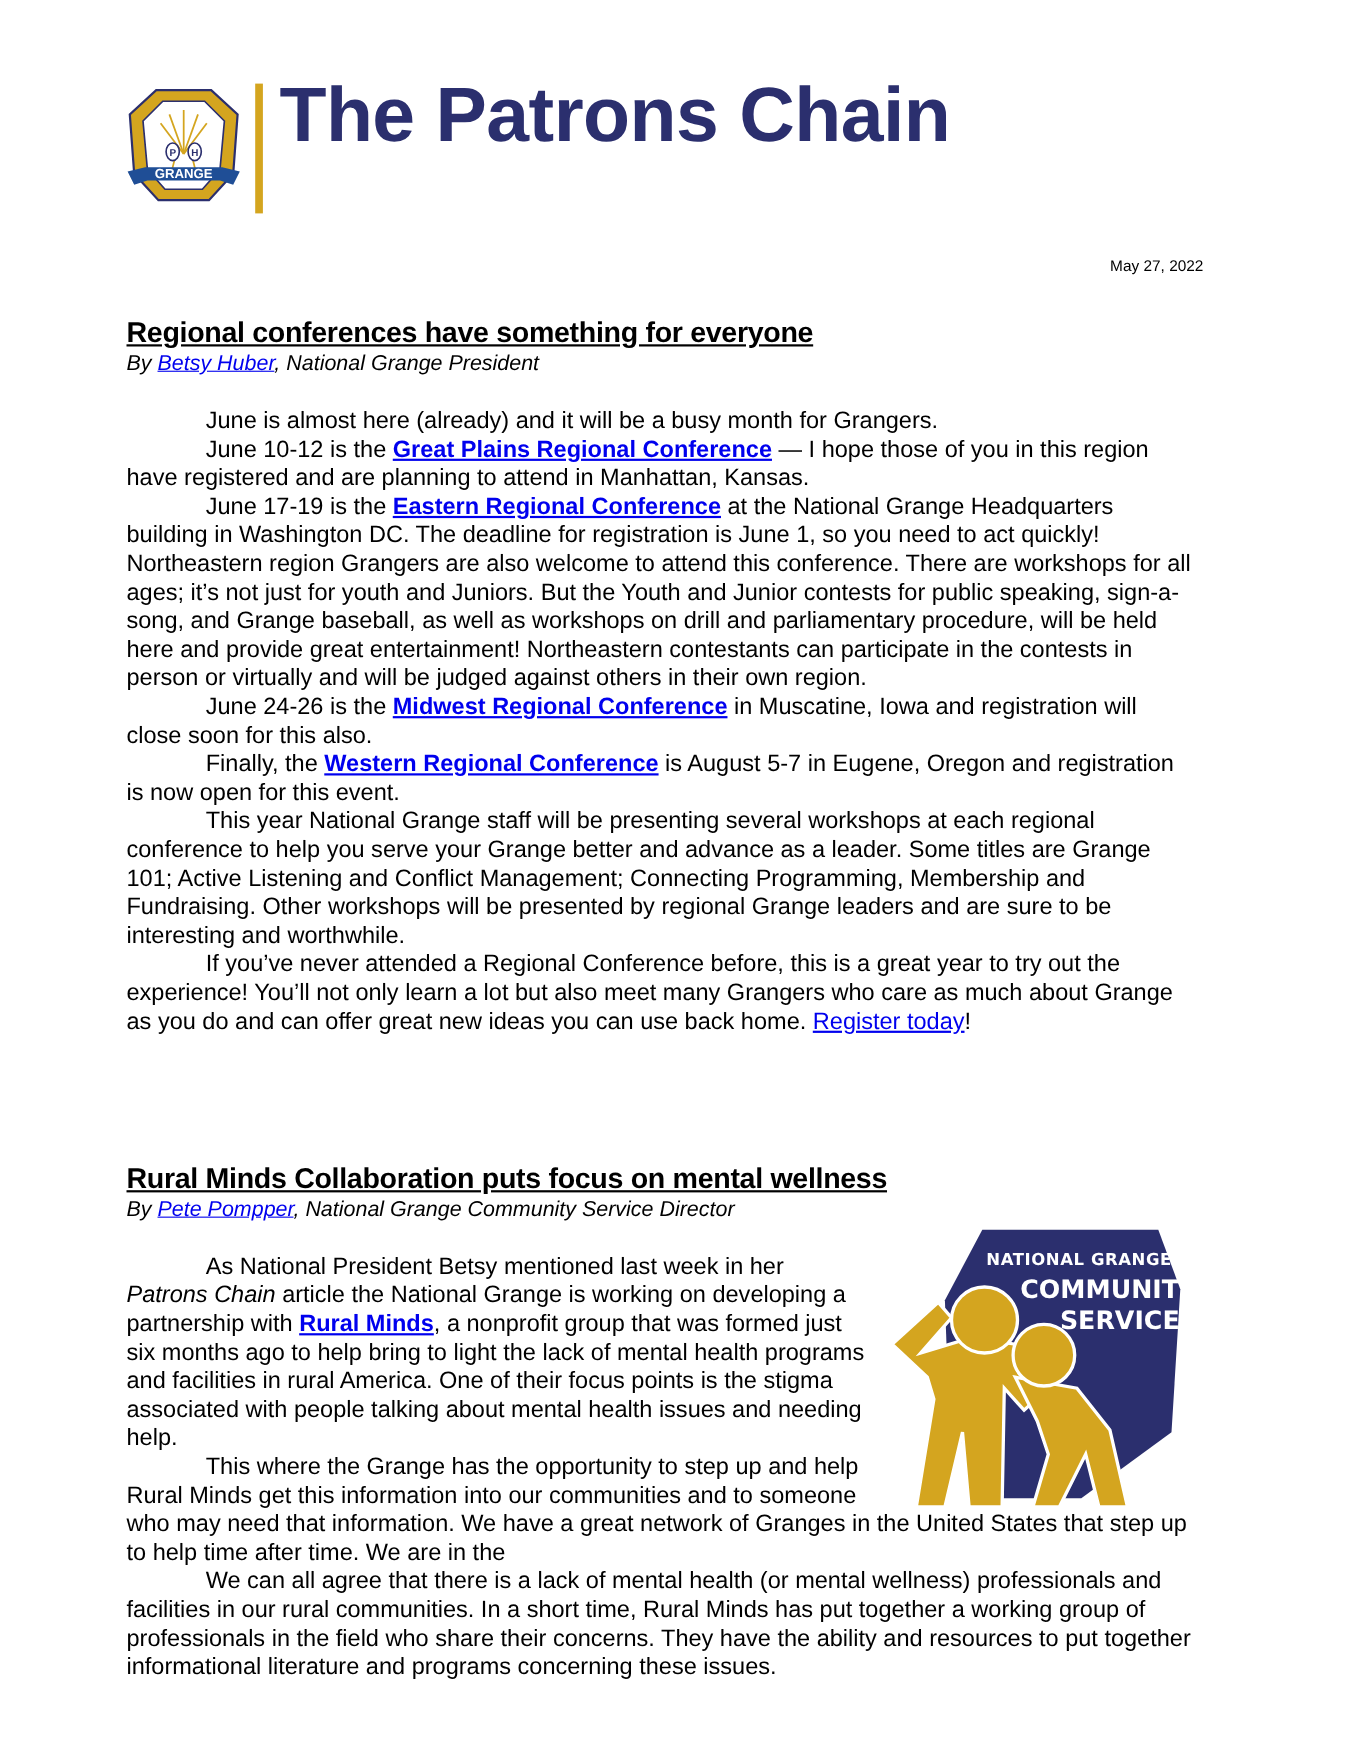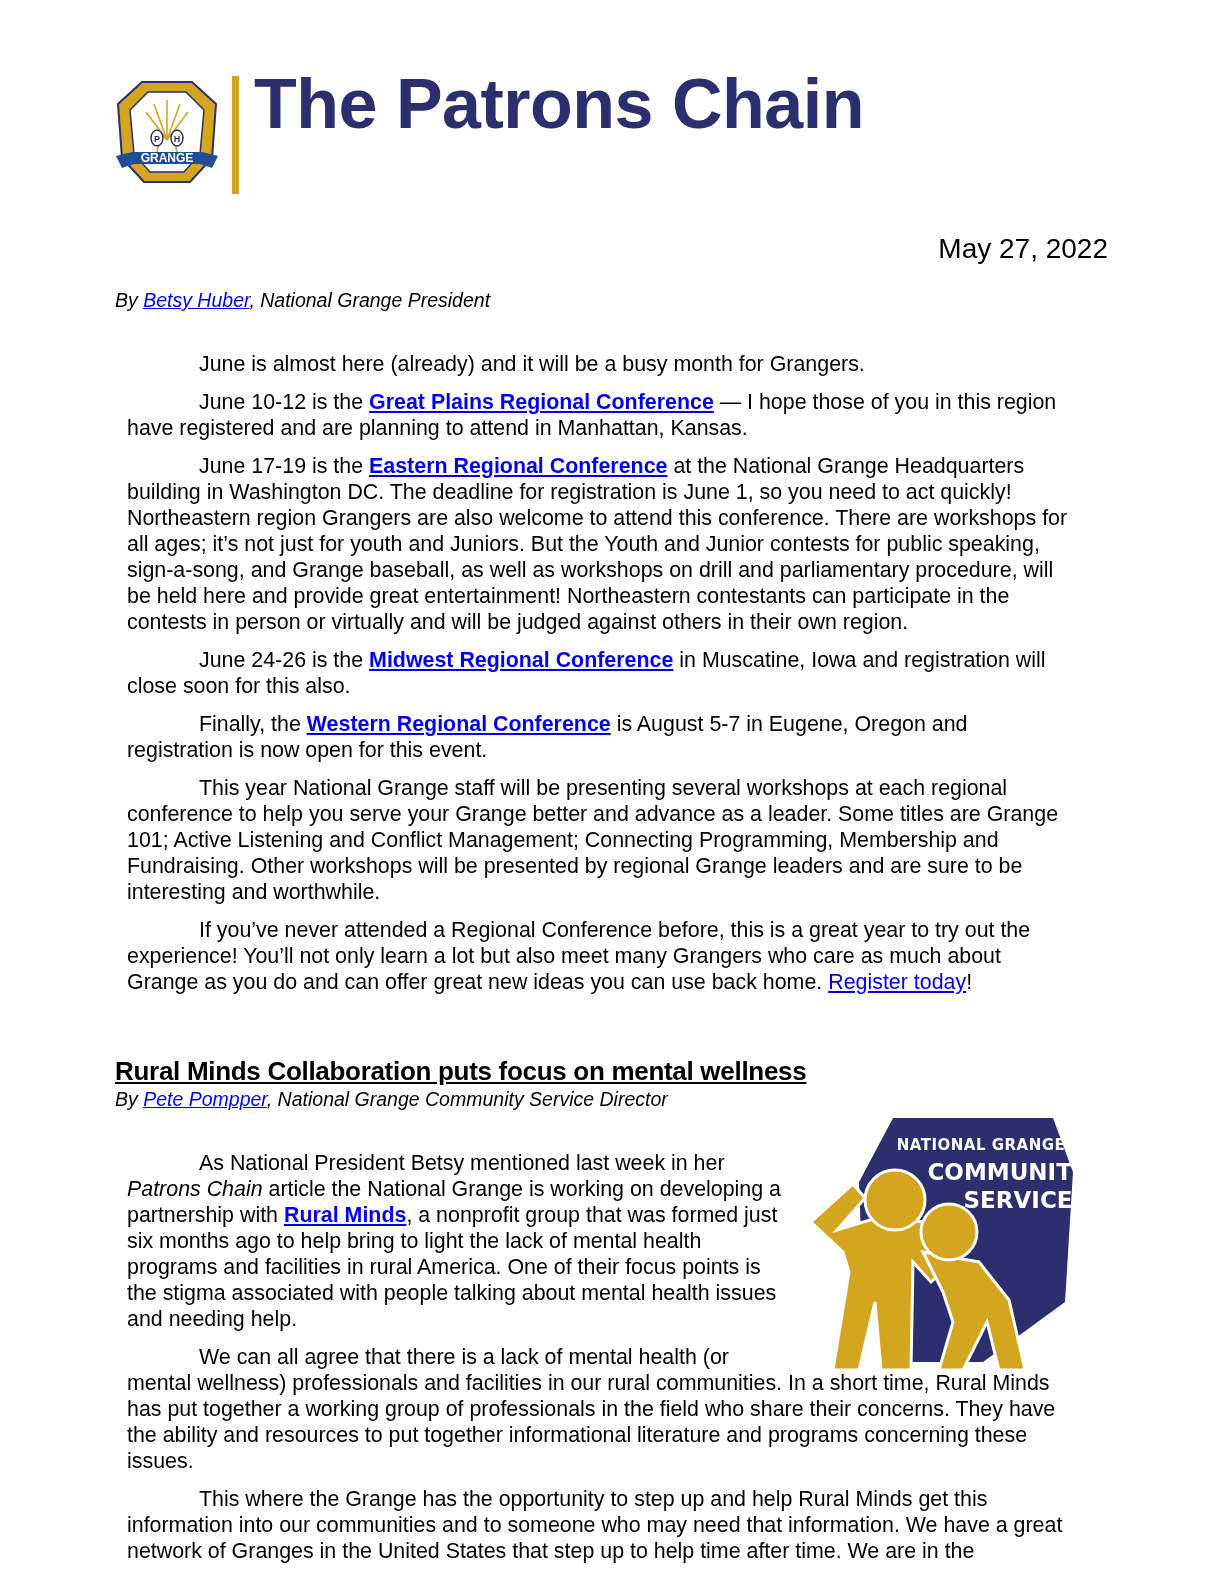--- a/index.html
+++ b/index.html
@@ -5,28 +5,28 @@
   html, body { margin: 0; padding: 0; background: #ffffff; }
   body { width: 1224px; height: 1584px; position: relative; overflow: hidden;
          font-family: "Liberation Sans", sans-serif; color: #000; }
   .masthead { position: absolute; left: 112px; top: 72px; width: 1000px; height: 130px; }
   .logo { position: absolute; left: 0; top: 6px; width: 110px; height: 108px; }
   .gold-bar { position: absolute; left: 120px; top: 4px; width: 7px; height: 118px; background: #d4a51f; }
   .title { position: absolute; left: 142px; top: -6px; font-size: 70px; font-weight: bold;
            color: #2b2f6e; letter-spacing: -0.5px; white-space: nowrap; line-height: 1.1; }
   .subtitle { position: absolute; left: 145px; top: 92px; font-size: 22.5px; letter-spacing: 2.6px;
               color: #1f2e3a; white-space: nowrap; font-family: "DejaVu Sans", sans-serif; }
-  .date { position: absolute; right: 116px; top: 233px; font-size: 28px; }
+  .date { position: absolute; right: 130px; top: 233px; font-size: 14px; }
   .article { position: absolute; left: 115px; width: 972px; font-size: 21.4px; line-height: 26px; }
   .headline { font-size: 26px; font-weight: bold; text-decoration: underline; line-height: 30px;
               margin: 0; white-space: nowrap; letter-spacing: -0.3px; }
   .byline { font-style: italic; font-size: 19.5px; line-height: 26px; margin: 0; }
   a, .link { color: #0000ee; text-decoration: underline; }
   .link-bold { font-weight: bold; color: #0000ee; text-decoration: underline; }
-  p { margin: 12px; }
+  p { margin: 0; }
   .indent { text-indent: 72px; }
   .spacer { height: 26px; }
   .cs-logo { float: right; width: 284px; height: 258px; margin: 0 0 0 14px; }
   .a1 { top: 287px; }
   .a2 { top: 1056px; }
 </style>
 </head>
 <body>
 
 <div class="masthead">
@@ -49,20 +49,21 @@
     <path d="M4,78 L20,74 L90,74 L106,78 L100,90 L88,86 L22,86 L10,90 Z" fill="#1f4e96"></path>
     <text x="55" y="84" font-size="12" font-weight="bold" text-anchor="middle" fill="#ffffff" font-family="Liberation Sans, sans-serif">GRANGE</text>
   </svg>
   <div class="gold-bar"></div>
   <div class="title">The Patrons Chain</div>
 </div>
 
 <div class="date">May 27, 2022</div>
 
 <div class="article a1">
+  <h2 class="headline">Regional conferences have something for everyone</h2>
   <p class="byline"><span>By </span><a>Betsy Huber</a><span>, National Grange President</span></p>
   <div class="spacer"></div>
   <p class="indent">June is almost here (already) and it will be a busy month for Grangers.</p>
   <p class="indent"><span>June 10-12 is the </span><a class="link-bold">Great Plains Regional Conference</a><span> — I hope those of you in this region have registered and are planning to attend in Manhattan, Kansas.</span></p>
   <p class="indent"><span>June 17-19 is the </span><a class="link-bold">Eastern Regional Conference</a><span> at the National Grange Headquarters building in Washington DC. The deadline for registration is June 1, so you need to act quickly! Northeastern region Grangers are also welcome to attend this conference. There are workshops for all ages; it’s not just for youth and Juniors. But the Youth and Junior contests for public speaking, sign-a-song, and Grange baseball, as well as workshops on drill and parliamentary procedure, will be held here and provide great entertainment! Northeastern contestants can participate in the contests in person or virtually and will be judged against others in their own region.</span></p>
   <p class="indent"><span>June 24-26 is the </span><a class="link-bold">Midwest Regional Conference</a><span> in Muscatine, Iowa and registration will close soon for this also.</span></p>
   <p class="indent"><span>Finally, the </span><a class="link-bold">Western Regional Conference</a><span> is August 5-7 in Eugene, Oregon and registration is now open for this event.</span></p>
   <p class="indent">This year National Grange staff will be presenting several workshops at each regional conference to help you serve your Grange better and advance as a leader. Some titles are Grange 101; Active Listening and Conflict Management; Connecting Programming, Membership and Fundraising. Other workshops will be presented by regional Grange leaders and are sure to be interesting and worthwhile.</p>
   <p class="indent"><span>If you’ve never attended a Regional Conference before, this is a great year to try out the experience! You’ll not only learn a lot but also meet many Grangers who care as much about Grange as you do and can offer great new ideas you can use back home. </span><a>Register today</a><span>!</span></p>
 </div>
@@ -79,15 +80,15 @@
     <g fill="#d4a51f" stroke="#fff" stroke-width="3">
       <path d="M8,110 L50,72 L62,86 L34,118 L80,104 L120,110 L150,150 L128,170 L110,150 L108,258 L78,258 L72,190 L56,258 L30,258 L46,160 L40,140 Z"></path>
       <circle cx="92" cy="88" r="30"></circle>
       <path d="M120,140 L176,150 L206,188 L222,258 L196,258 L184,210 L160,258 L136,258 L150,210 L140,180 Z"></path>
       <circle cx="146" cy="120" r="28"></circle>
     </g>
   </svg>
 
   <div class="spacer"></div>
   <p class="indent"><span>As National President Betsy mentioned last week in her </span><i>Patrons Chain</i><span> article the National Grange is working on developing a partnership with </span><a class="link-bold">Rural Minds</a><span>, a nonprofit group that was formed just six months ago to help bring to light the lack of mental health programs and facilities in rural America. One of their focus points is the stigma associated with people talking about mental health issues and needing help.</span></p>
+  <p class="indent">This where the Grange has the opportunity to step up and help Rural Minds get this information into our communities and to someone who may need that information.  We have a great network of Granges in the United States that step up to help time after time. We are in the</p>
   <p class="indent">We can all agree that there is a lack of mental health (or mental wellness) professionals and facilities in our rural communities.  In a short time, Rural Minds has put together a working group of professionals in the field who share their concerns. They have the ability and resources to put together informational literature and programs concerning these issues.</p>
-  <p class="indent">This where the Grange has the opportunity to step up and help Rural Minds get this information into our communities and to someone who may need that information.  We have a great network of Granges in the United States that step up to help time after time. We are in the</p>
 </div>
 
 </body></html>

